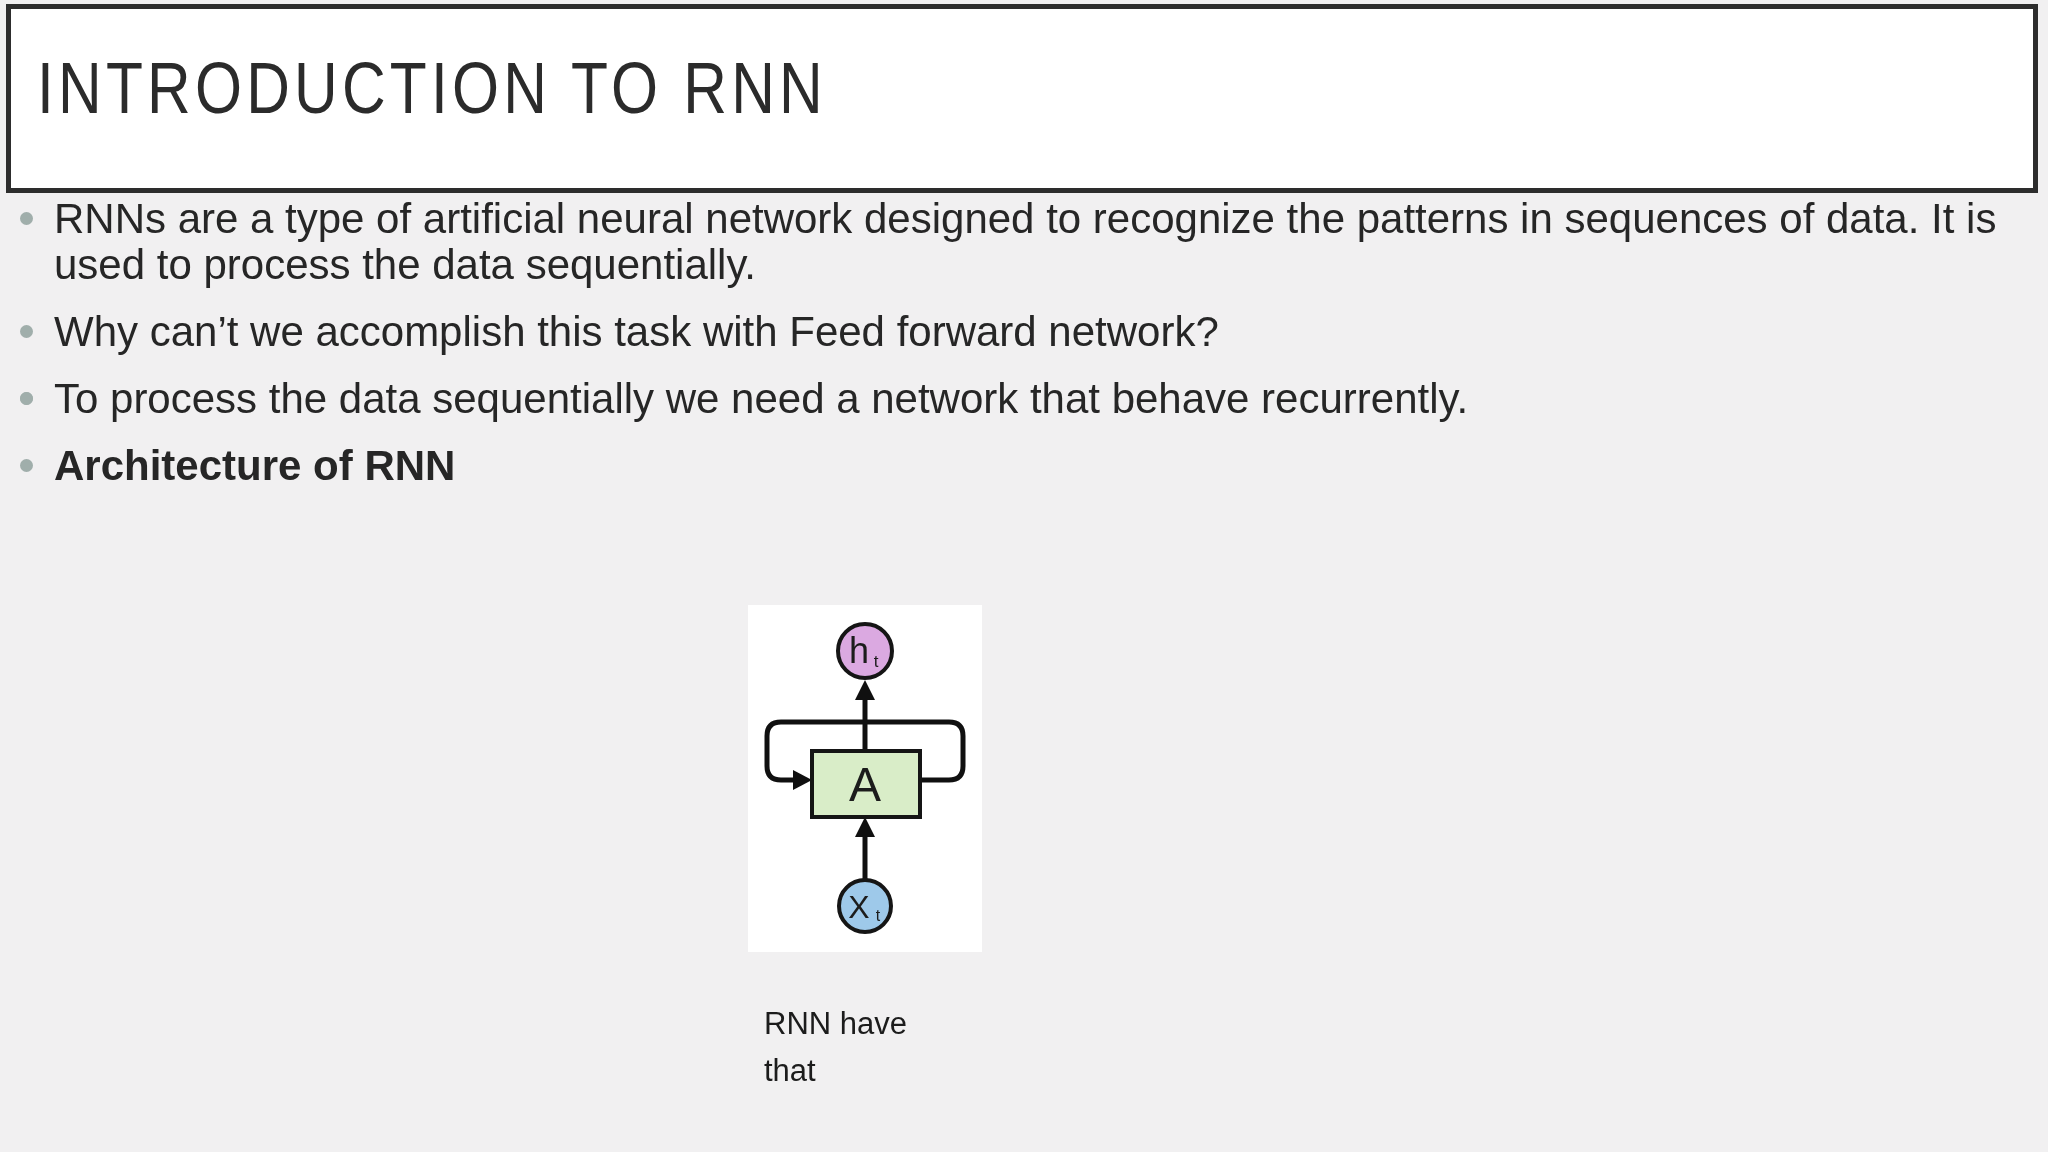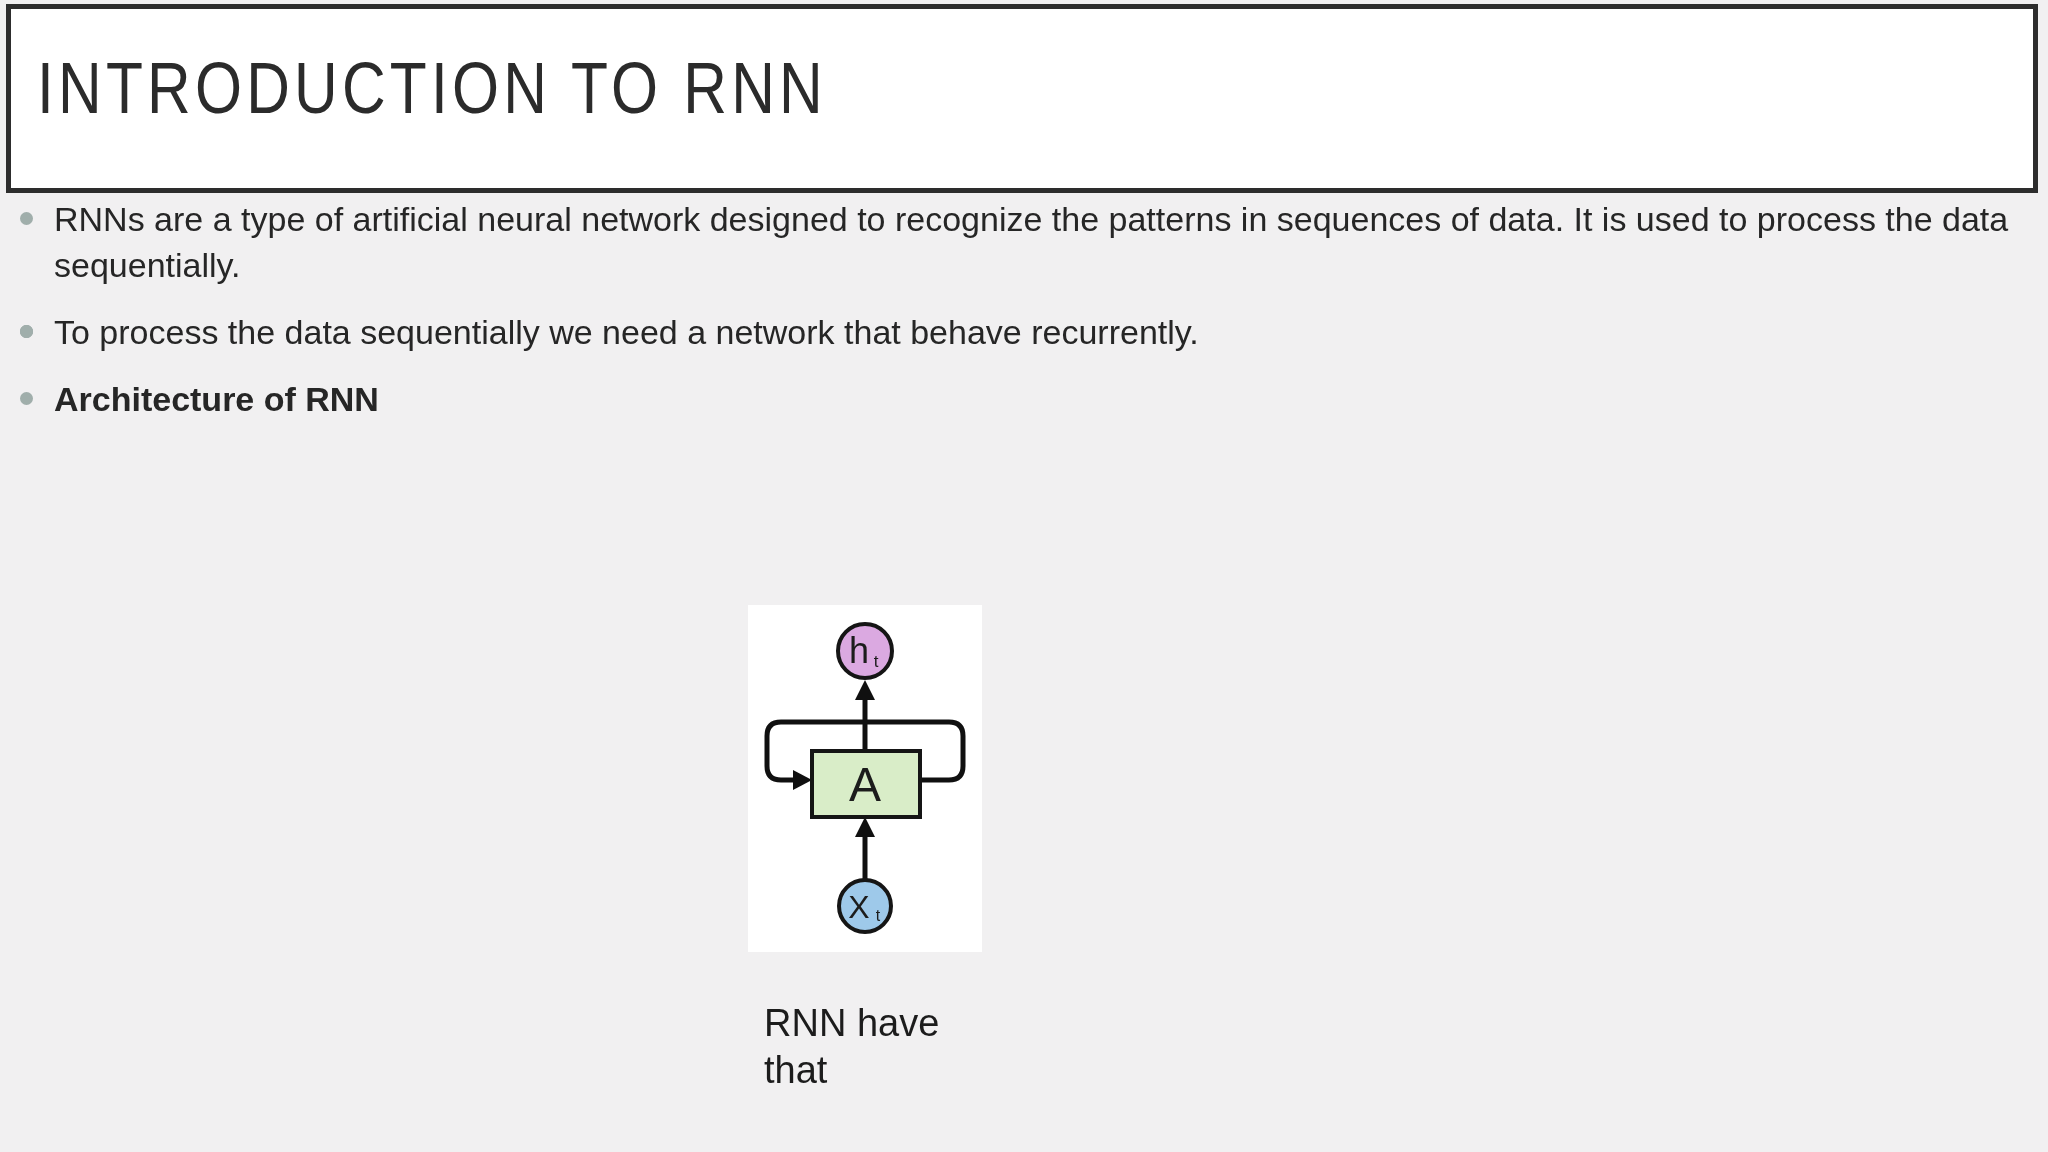--- a/index.html
+++ b/index.html
@@ -35,21 +35,21 @@
   .bullets {
     position: absolute;
     left: 16px; top: 196px;
     width: 2000px;
     list-style: none;
   }
   .bullets li {
     position: relative;
     padding-left: 38px;
     margin-bottom: 21px;
-    font-size: 34px;
+    font-size: 42px;
     line-height: 46px;
     color: #262626;
   }
   .bullets li.bold .bullet-text { font-weight: 700; }
   .bullet-dot {
     position: absolute;
     left: 4px; top: 16px;
     width: 13px; height: 13px;
     border-radius: 50%;
     background: #a0aeab;
@@ -57,21 +57,21 @@
   .diagram-panel {
     position: absolute;
     left: 748px; top: 605px;
     width: 234px; height: 347px;
     background: #ffffff;
   }
   .diagram-panel svg { display: block; width: 234px; height: 347px; }
   .diagram-caption {
     position: absolute;
     left: 764px; top: 1000px;
-    font-size: 38px;
+    font-size: 31px;
     line-height: 47px;
     color: #1c1c1c;
   }
   .svg-label {
     font-family: "Liberation Sans", sans-serif;
     fill: #1c1c1c;
   }
 </style>
 </head>
 <body>
@@ -82,20 +82,21 @@
     <div class="title-text">INTRODUCTION TO RNN</div>
   </div>
 
   <ul class="bullets">
     <li>
       <span class="bullet-dot"></span>
       <span class="bullet-text">RNNs are a type of artificial neural network designed to recognize the patterns in sequences of data. It is used to process the data sequentially.</span>
     </li>
     <li>
       <span class="bullet-dot"></span>
+      <span class="bullet-text">Why can’t we accomplish this task with Feed forward network?</span>
     </li>
     <li>
       <span class="bullet-dot"></span>
     </li>
     <li>
       <span class="bullet-dot"></span>
       <span class="bullet-text">To process the data sequentially we need a network that behave recurrently.</span>
     </li>
     <li class="bold">
       <span class="bullet-dot"></span>

